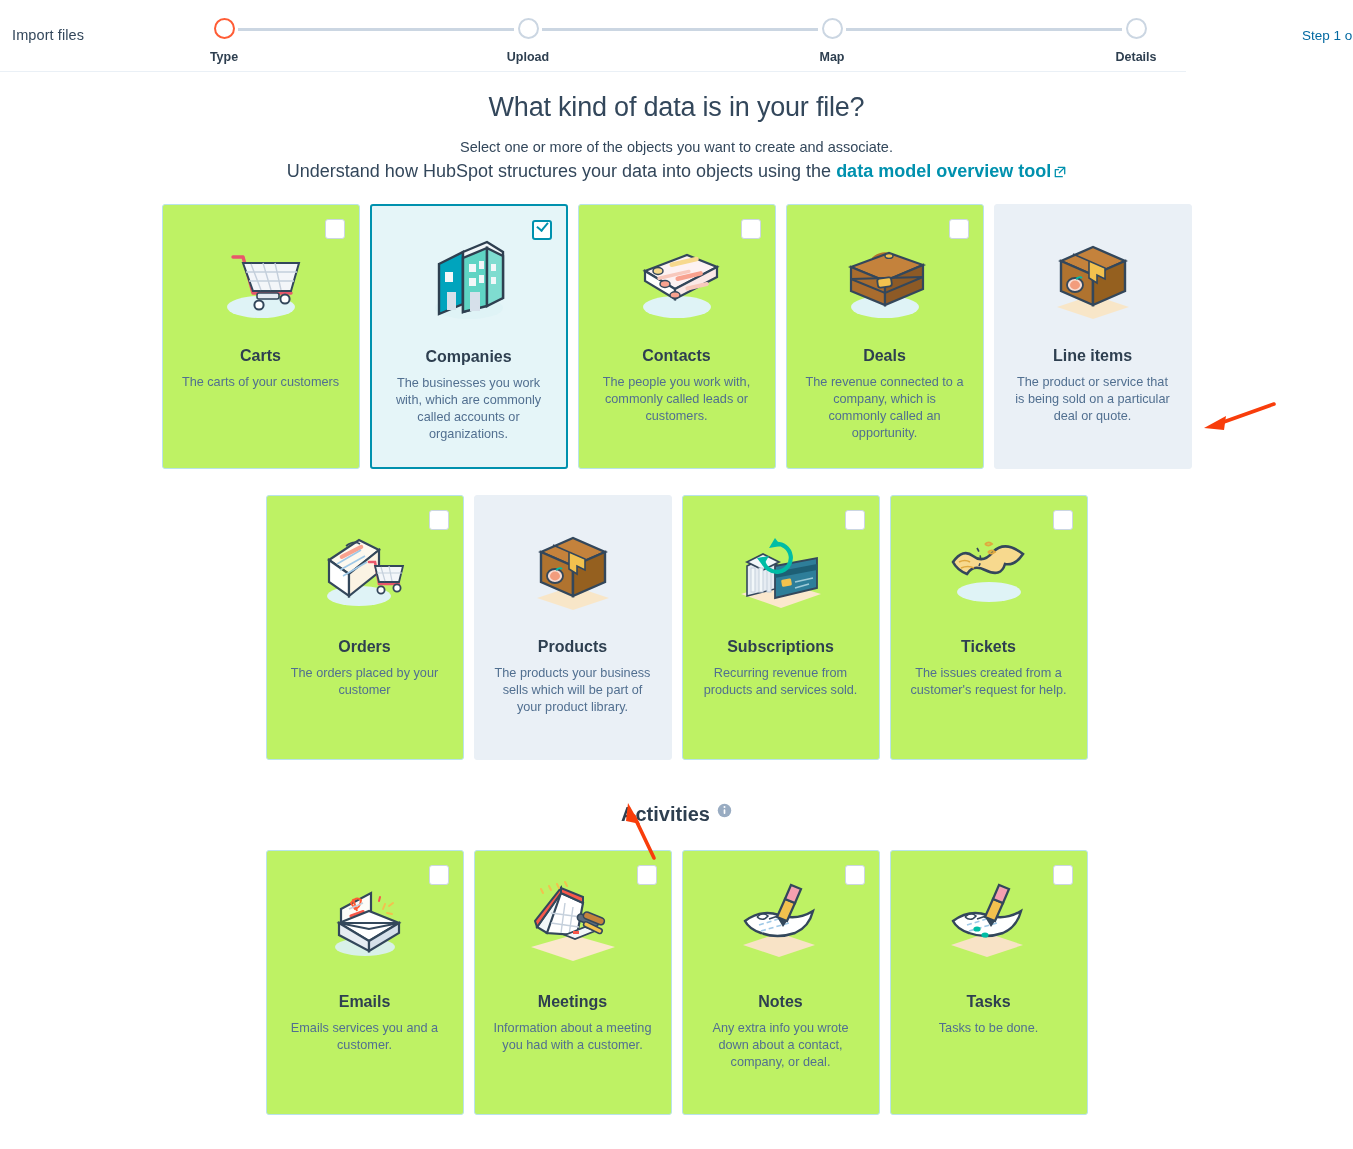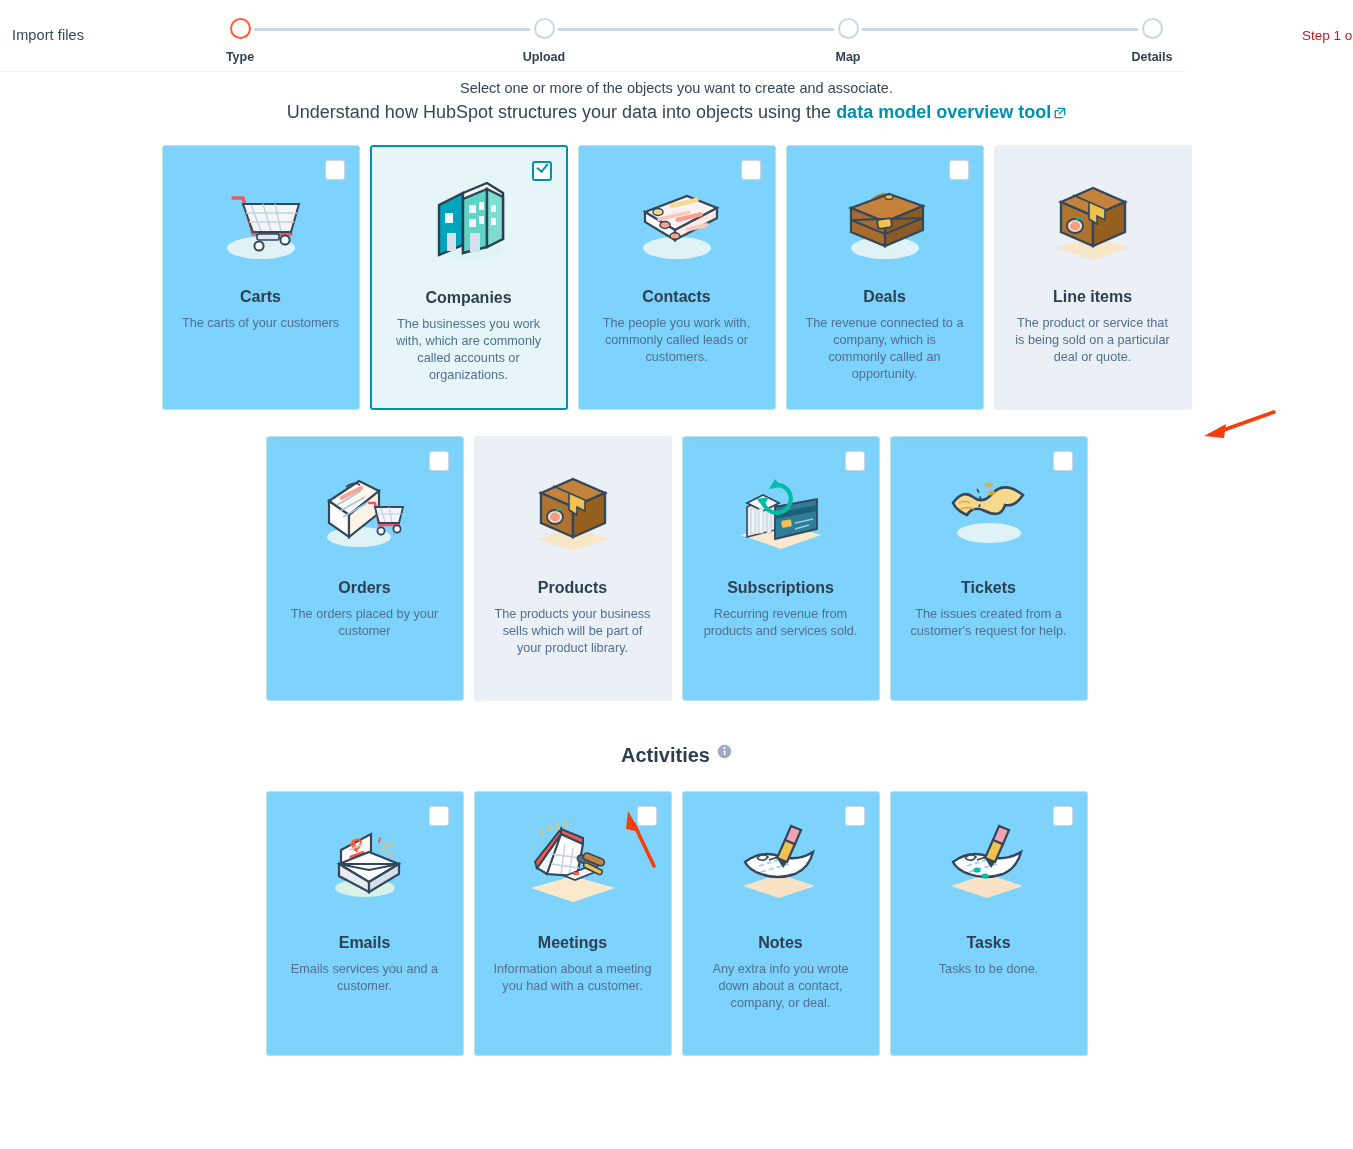--- a/index.html
+++ b/index.html
@@ -24,26 +24,26 @@
     position: absolute;
     left: 12px; top: 27px;
     font-size: 14.5px;
     color: #33475b;
     letter-spacing: .1px;
   }
   #step-counter {
     position: absolute;
     left: 1302px; top: 28px;
     font-size: 13.5px;
-    color: #b91c1c;
+    color: #0369a1;
     white-space: nowrap;
   }
   #stepper {
     position: absolute;
-    left: 240px; top: 18px;
+    left: 224px; top: 18px;
     width: 912px;
     height: 48px;
   }
   .step {
     position: absolute;
     top: 0;
     width: 0;
     text-align: center;
   }
   .step-dot {
@@ -82,21 +82,21 @@
     font-weight: normal;
     color: #33475b;
     margin: 0;
     padding-top: 20px;
     letter-spacing: -.2px;
   }
   #subtitle-1 {
     text-align: center;
     font-size: 14.5px;
     color: #33475b;
-    margin-top: 8px;
+    margin-top: 16px;
   }
   #subtitle-2 {
     text-align: center;
     font-size: 18px;
     color: #33475b;
     margin-top: 6px;
   }
   #data-model-link {
     color: #0091ae;
     font-weight: bold;
@@ -118,21 +118,21 @@
   #row-1 { margin-top: 21px; }
   #row-2 { margin-top: 26px; align-items: flex-end; }
   #row-3 { margin-top: 24px; }
 
   .object-card {
     position: relative;
     width: 198px;
     height: 265px;
     border: 1px solid #b8e3ea;
     border-radius: 3px;
-    background: #7dd3fc;
+    background: #bef264;
     cursor: pointer;
     padding: 0;
   }
   .object-card.selected {
     border: 2px solid #0091ae;
     background: #e5f5f8;
   }
   .object-card.disabled {
     border: 1px solid #eaf0f6;
     background: #eaf0f6;
@@ -226,20 +226,21 @@
       <div class="step" style="left: 912px;">
         <div class="step-dot" style="margin-left: -10px;"></div>
         <div class="step-label" style="margin-left: -50px; width: 100px;">Details</div>
       </div>
     </div>
   <div id="step-counter">Step 1 o</div>
 </div>
 
 <div id="page-body">
 
+  <h1 id="page-title">What kind of data is in your file?</h1>
 
   <div id="subtitle-1">Select one or more of the objects you want to create and associate.</div>
 
   <div id="subtitle-2">
     <span>Understand how HubSpot structures your data into objects using the </span><a id="data-model-link"><span>data model overview tool</span><span class="ext-icon"><svg width="12" height="12" viewBox="0 0 12 12">
             <path d="M4.2 1.3h6.5v6.5" fill="none" stroke="#0091ae" stroke-width="1.3" stroke-linecap="round" stroke-linejoin="round"></path>
             <path d="M10.4 1.6 5.3 6.7" fill="none" stroke="#0091ae" stroke-width="1.3" stroke-linecap="round"></path>
             <path d="M8.3 10.7H1.3V3.6h3.2" fill="none" stroke="#0091ae" stroke-width="1.3" stroke-linecap="round" stroke-linejoin="round"></path>
           </svg></span></a>
   </div>

